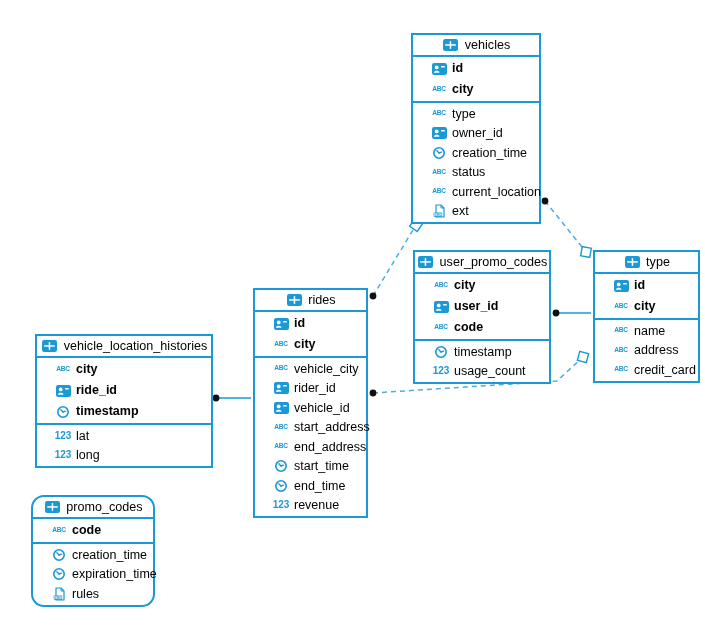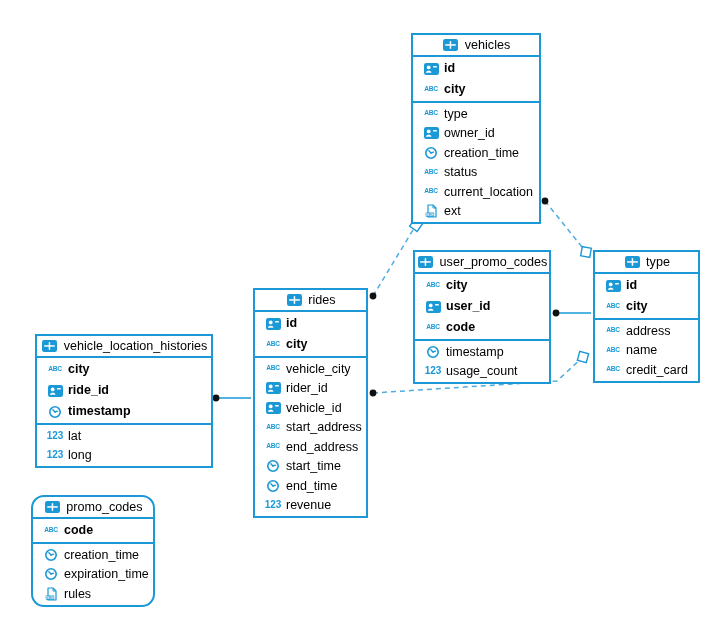--- a/index.html
+++ b/index.html
@@ -12,21 +12,21 @@
   #relations{position:absolute;left:0;top:0;width:705px;height:636px;z-index:1;}
   .table-card{
     position:absolute;z-index:2;background:#ffffff;
     border:2px solid #1b98d6;box-sizing:border-box;
   }
   .table-header{
     display:flex;align-items:center;justify-content:center;gap:5px;
     height:20px;border-bottom:2px solid #1b98d6;
     font-size:12.6px;color:#000;white-space:nowrap;overflow:hidden;
   }
-  .section{padding:1px 4px;}
+  .section{padding:1px 12px;}
   .section.pk{border-bottom:2px solid #1b98d6;}
   .row{
     display:flex;align-items:center;gap:4px;
     height:19.5px;padding:0 5px;font-size:12.5px;color:#000;white-space:nowrap;
   }
   .section.pk .row{height:21px;font-weight:700;}
   .icon{
     flex:0 0 18px;width:18px;display:flex;align-items:center;justify-content:center;
   }
   .txt-icon{
@@ -233,28 +233,28 @@
             <span class="txt-icon">ABC</span>
           </span>
     <span class="col-name">city</span>
   </div>
 </div>
     <div class="section cols">
   <div class="row">
     <span class="icon">
             <span class="txt-icon">ABC</span>
           </span>
+    <span class="col-name">name</span>
+  </div>
+
+  <div class="row">
+    <span class="icon">
+            <span class="txt-icon">ABC</span>
+          </span>
     <span class="col-name">address</span>
-  </div>
-
-  <div class="row">
-    <span class="icon">
-            <span class="txt-icon">ABC</span>
-          </span>
-    <span class="col-name">name</span>
   </div>
 
   <div class="row">
     <span class="icon">
             <span class="txt-icon">ABC</span>
           </span>
     <span class="col-name">credit_card</span>
   </div>
 </div>
   </div>

